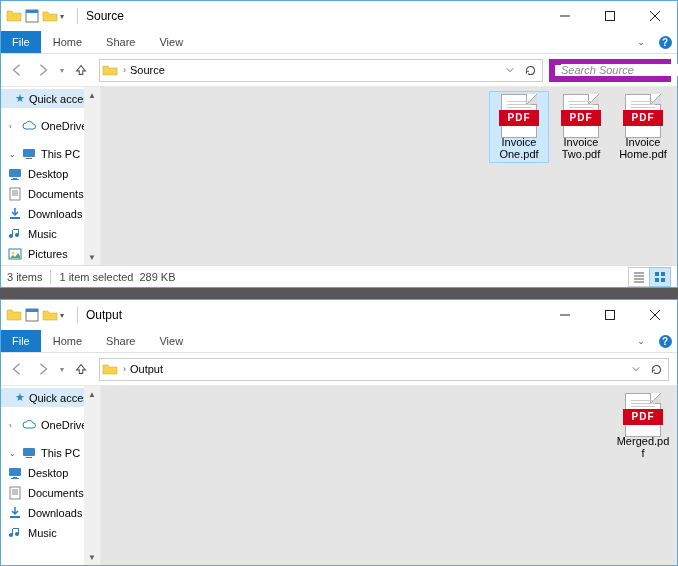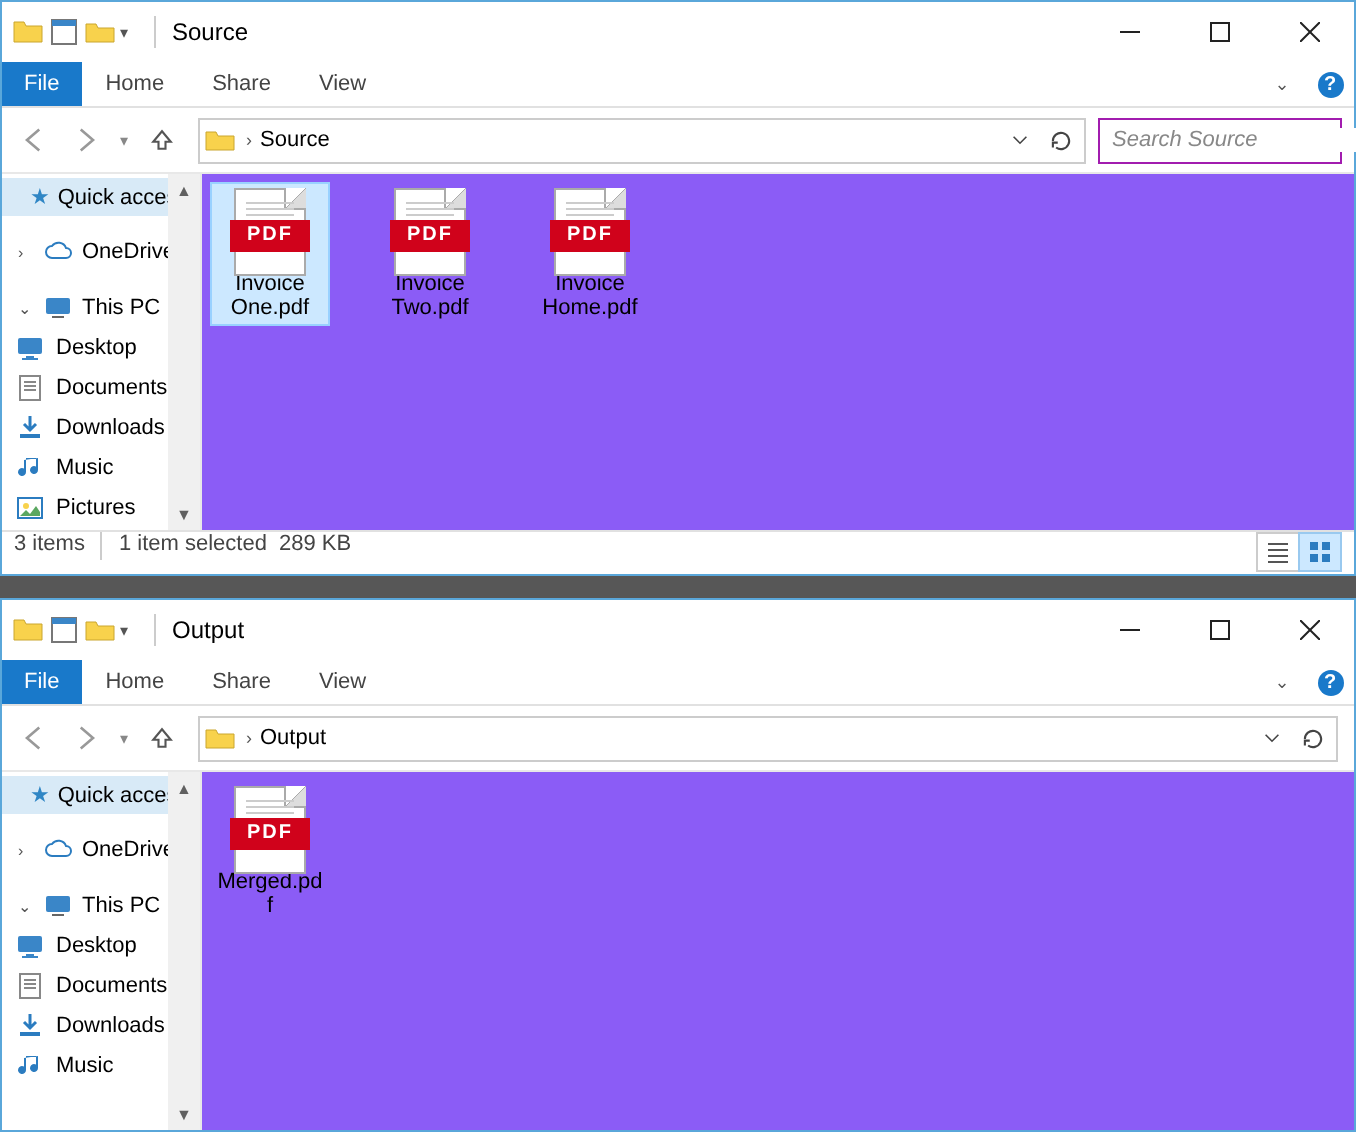--- a/index.html
+++ b/index.html
@@ -27,47 +27,47 @@
   .nav-btn { width:24px; height:24px; display:flex; align-items:center; justify-content:center; color:#999; border-radius: 2px;}
   .nav-btn.enabled { color:#555; }
   .nav-btn svg { width:14px; height:14px; }
   .nav-chev { width: 10px; color: #888; font-size: 8px; display:flex; align-items:center; justify-content:center; }
   .addr-bar { flex:1; height:23px; border:1px solid #ccc; display:flex; align-items:center; padding:0 2px; margin: 0 4px; background:#fff; }
   .addr-icon { width:16px; height:16px; margin-right:2px; }
   .addr-sep { font-size:9px; color:#555; padding: 0 3px; }
   .addr-seg { padding: 0 1px; color:#000; }
   .addr-spacer { flex:1; }
   .addr-btn { width:20px; height:21px; display:flex; align-items:center; justify-content:center; color:#444; }
-  .search-box { width:122px; height:23px; border:1px solid #a21caf; display:flex; align-items:center; padding:0 6px; color:#777; background:#fff; margin-right: 2px;}
+  .search-box { width:122px; height:23px; border:6px solid #a21caf; display:flex; align-items:center; padding:0 6px; color:#777; background:#fff; margin-right: 2px;}
   .search-box input { border:none; outline:none; flex:1; font-size:11px; color:#333; font-style: italic;}
   .search-box input::placeholder { color:#888; font-style: italic;}
   .body-row { flex:1; display:flex; overflow:hidden; border-top: 1px solid #e8e8e8;}
   .nav-pane { width:100px; background:#fff; border-right:1px solid #e8e8e8; overflow-y:auto; position:relative; }
   .np-wrap { padding-top: 2px;}
   .np-header { background:#d8eaf7; padding: 3px 4px 3px 14px; color:#000; display:flex; align-items:center; gap:4px; }
   .np-header .star { color:#2f86c5; font-size:11px; }
   .np-item { padding: 2px 2px 2px 14px; display:flex; align-items:center; gap:5px; color:#000; white-space:nowrap; }
   .np-item.sub { padding-left: 6px; }
   .np-grp { padding: 2px 2px 2px 8px; display:flex; align-items:center; gap:4px; }
   .np-grp .tw { width:8px; font-size:8px; color:#555; }
   .np-ico { width:16px; height:16px; flex-shrink:0; display:flex; align-items:center; justify-content:center; }
   .np-scroll { position:absolute; right:0; top:0; width:16px; height:100%; background:#f0f0f0; display:flex; flex-direction:column; }
   .sb-btn { height:16px; display:flex; align-items:center; justify-content:center; color:#606060; font-size:8px; background:#f0f0f0;}
   .sb-track { flex:1; background:#f0f0f0; position:relative; }
-  .files-pane { flex:1; background:#8b5cf6; padding: 4px; display:flex; align-content:flex-start; flex-wrap: wrap; gap: 20px; }
+  .files-pane { flex:1; background:#e5e5e5; padding: 4px; display:flex; align-content:flex-start; flex-wrap: wrap; gap: 2px; justify-content: flex-end; }
   .file-item { width: 60px; height: 72px; display:flex; flex-direction:column; align-items:center; padding: 2px; border:1px solid transparent; text-align:center; }
   .file-item.selected { background:#cce8ff; border:1px solid #99d1ff; }
   .file-icon { width:40px; height:44px; position:relative; }
   .paper { width:36px; height:44px; background:#fff; border:1px solid #aaa; position:absolute; left:2px; top:0; }
   .paper::before { content:""; position:absolute; right:-1px; top:-1px; width:10px; height:10px; background:linear-gradient(135deg, #fff 0%, #fff 49%, #aaa 50%, #ddd 51%, #ddd 100%); border-left:1px solid #aaa; border-bottom:1px solid #aaa;}
   .paper .lines { position:absolute; top:6px; left:5px; right:5px; }
   .paper .lines div { height:1px; background:#ccc; margin-bottom:2px; }
   .pdf-badge { position:absolute; left:0; bottom:8px; width:40px; height:16px; background:#d0021b; color:#fff; font-weight:bold; font-size:10px; display:flex; align-items:center; justify-content:center; letter-spacing:1px; font-family: Arial, sans-serif;}
   .file-label { font-size:11px; color:#000; line-height:1.1; margin-top:2px; word-break: break-word; }
-  .status-bar { height:22px; border-top:1px solid #e1e1e1; display:flex; padding:0 6px; font-size:11px; color:#444; background:#fff;}
+  .status-bar { height:22px; border-top:1px solid #e1e1e1; display:flex; align-items:center; padding:0 6px; font-size:11px; color:#444; background:#fff;}
   .status-sep { width:1px; height:14px; background:#ccc; margin: 0 8px; }
   .status-spacer { flex:1; }
   .view-btn { width:22px; height:20px; border:1px solid #ccc; display:flex; align-items:center; justify-content:center; margin-left:-1px; }
   .view-btn.active { background:#cce8ff; border-color:#99c9ef; position:relative; z-index:1;}
   .view-btn svg { width:12px; height:12px; }
   .spacer-v { height:8px; }
 
   
   .ic-folder { fill:#f8d24c; stroke:#caa62f; stroke-width:0.5; }
 </style>

